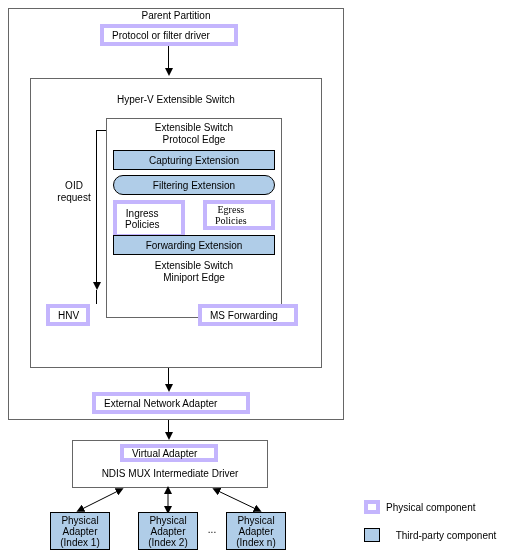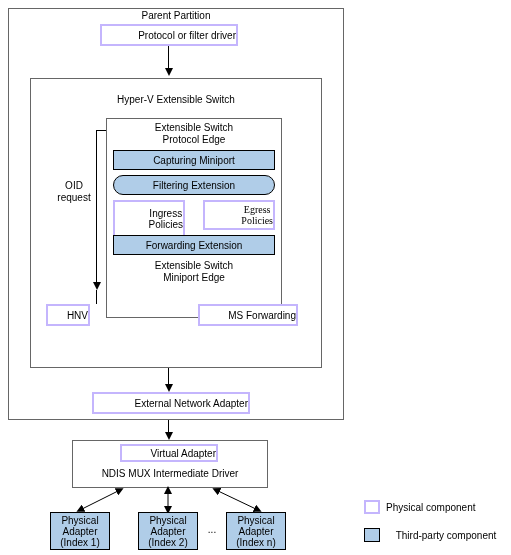--- a/index.html
+++ b/index.html
@@ -1,17 +1,17 @@
 <!DOCTYPE html>
 <html><head>
 <meta charset="utf-8">
 <style>
   * { box-sizing: border-box; margin: 0; padding: 0; }
   body { font-family: Arial, sans-serif; font-size: 10px; color: #000; background: #fff; width: 511px; height: 555px; position: relative; }
-  .box { border: 2px solid #c4b5fd; background: #fff; text-align: center; display: flex; align-items: center; justify-content: flex-end; position: absolute; padding-left: 8px; }
+  .box { border: 4px solid #c4b5fd; background: #fff; text-align: center; display: flex; align-items: center; justify-content: flex-start; position: absolute; padding-left: 8px; }
   .blue-box { background: #b0cde8; border: 1px solid #000; text-align: center; display: flex; align-items: center; justify-content: center; position: absolute; }
   .container { border: 1px solid #666; position: absolute; }
   .label { position: absolute; text-align: center; }
   .arrow-line { position: absolute; background: #000; }
   .arrow-head { position: absolute; width: 0; height: 0; }
   .arrow-down { border-left: 4px solid transparent; border-right: 4px solid transparent; border-top: 8px solid #000; }
   svg.diag { position: absolute; overflow: visible; }
 </style>
 </head>
 <body>
@@ -28,21 +28,21 @@
 
 <div class="container" style="left:30px; top:78px; width:292px; height:290px; background:#fff;"></div>
 <div class="label" style="left:30px; top:94px; width:292px; text-align:center;">Hyper-V Extensible Switch</div>
 
 <div class="container" style="left:106px; top:118px; width:176px; height:200px; background:#fff;"></div>
 
 <div class="label" style="left:106px; top:122px; width:176px; white-space:pre-line; text-align:center; line-height:1.2;">Extensible Switch
 Protocol Edge</div>
 
 <div class="blue-box" style="left:113px; top:150px; width:162px; height:20px;">
-  <span>Capturing Miniport</span>
+  <span>Capturing Extension</span>
 </div>
 
 <div class="blue-box" style="left:113px; top:175px; width:162px; height:20px;border-radius:10px;">
   <span>Filtering Extension</span>
 </div>
 
 <div class="box" style="left:113px; top:200px; width:72px; height:38px; line-height:1.1;">
   <span style="white-space:pre-line;">Ingress
 Policies</span>
 </div>

